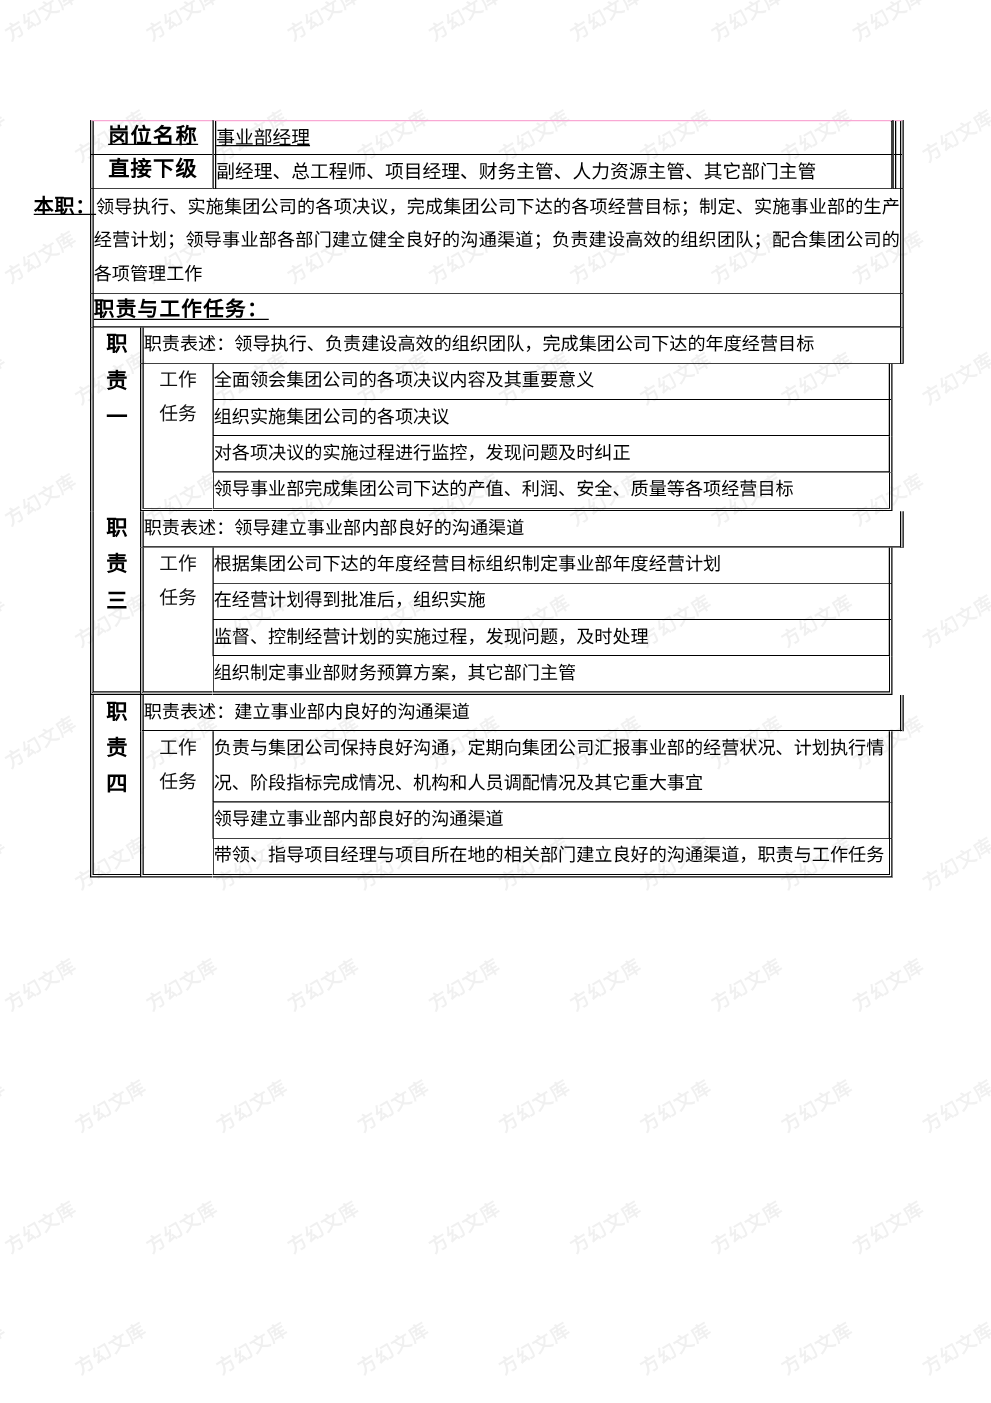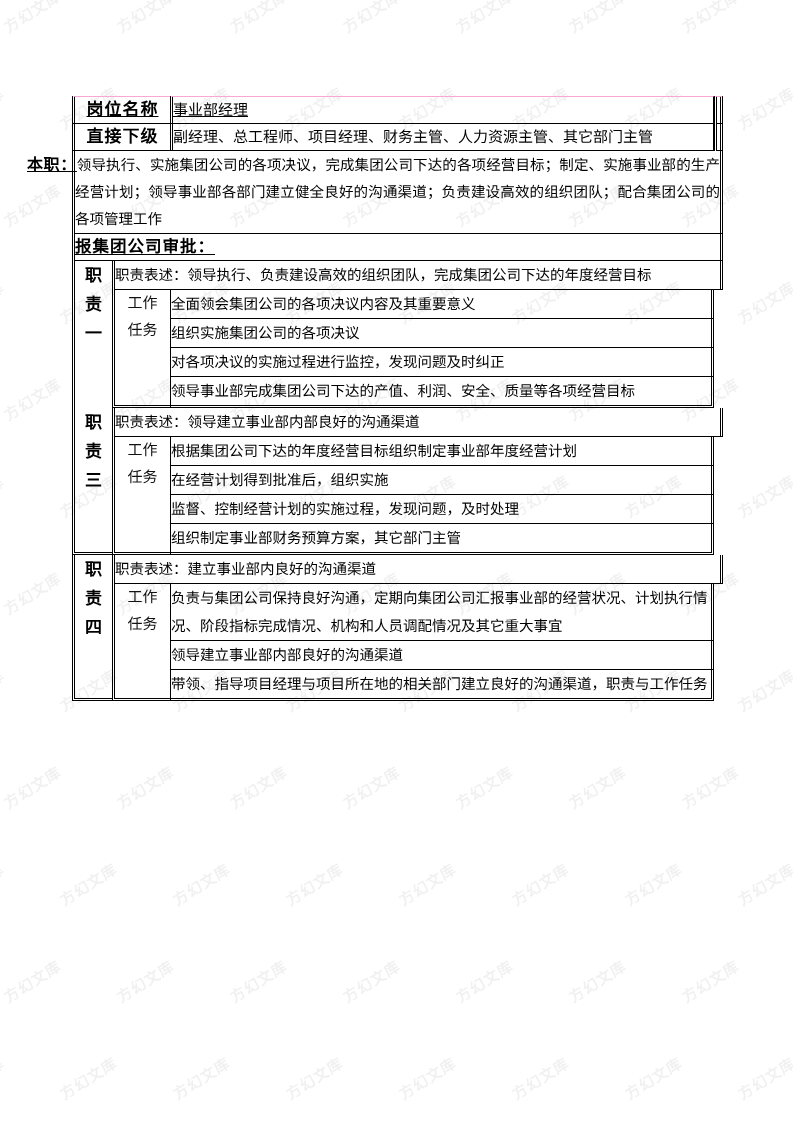--- a/index.html
+++ b/index.html
@@ -273,21 +273,21 @@
         </tr>
 
         <tr>
           <td class="benzhi-block dbl-l dbl-r sgl-b" colspan="4">
             <span class="benzhi-lead">本职：</span><span>领导执行、实施集团公司的各项决议，完成集团公司下达的各项经营目标；制定、实施事业部的生产经营计划；领导事业部各部门建立健全良好的沟通渠道；负责建设高效的组织团队；配合集团公司的各项管理工作</span>
           </td>
         </tr>
 
         <tr>
           <td class="section-head dbl-l dbl-r sgl-b" colspan="4">
-            <span class="u">报集团公司审批：</span>
+            <span class="u">职责与工作任务：</span>
           </td>
         </tr>
 
         <tr>
           <td class="vlabel dbl-l" rowspan="5">
             <span class="vchar">职</span>
             <span class="vchar">责</span>
             <span class="vchar">一</span>
           </td>
           <td class="cell-desc dbl-l sgl-b dbl-r" colspan="3">职责表述：领导执行、负责建设高效的组织团队，完成集团公司下达的年度经营目标</td>

